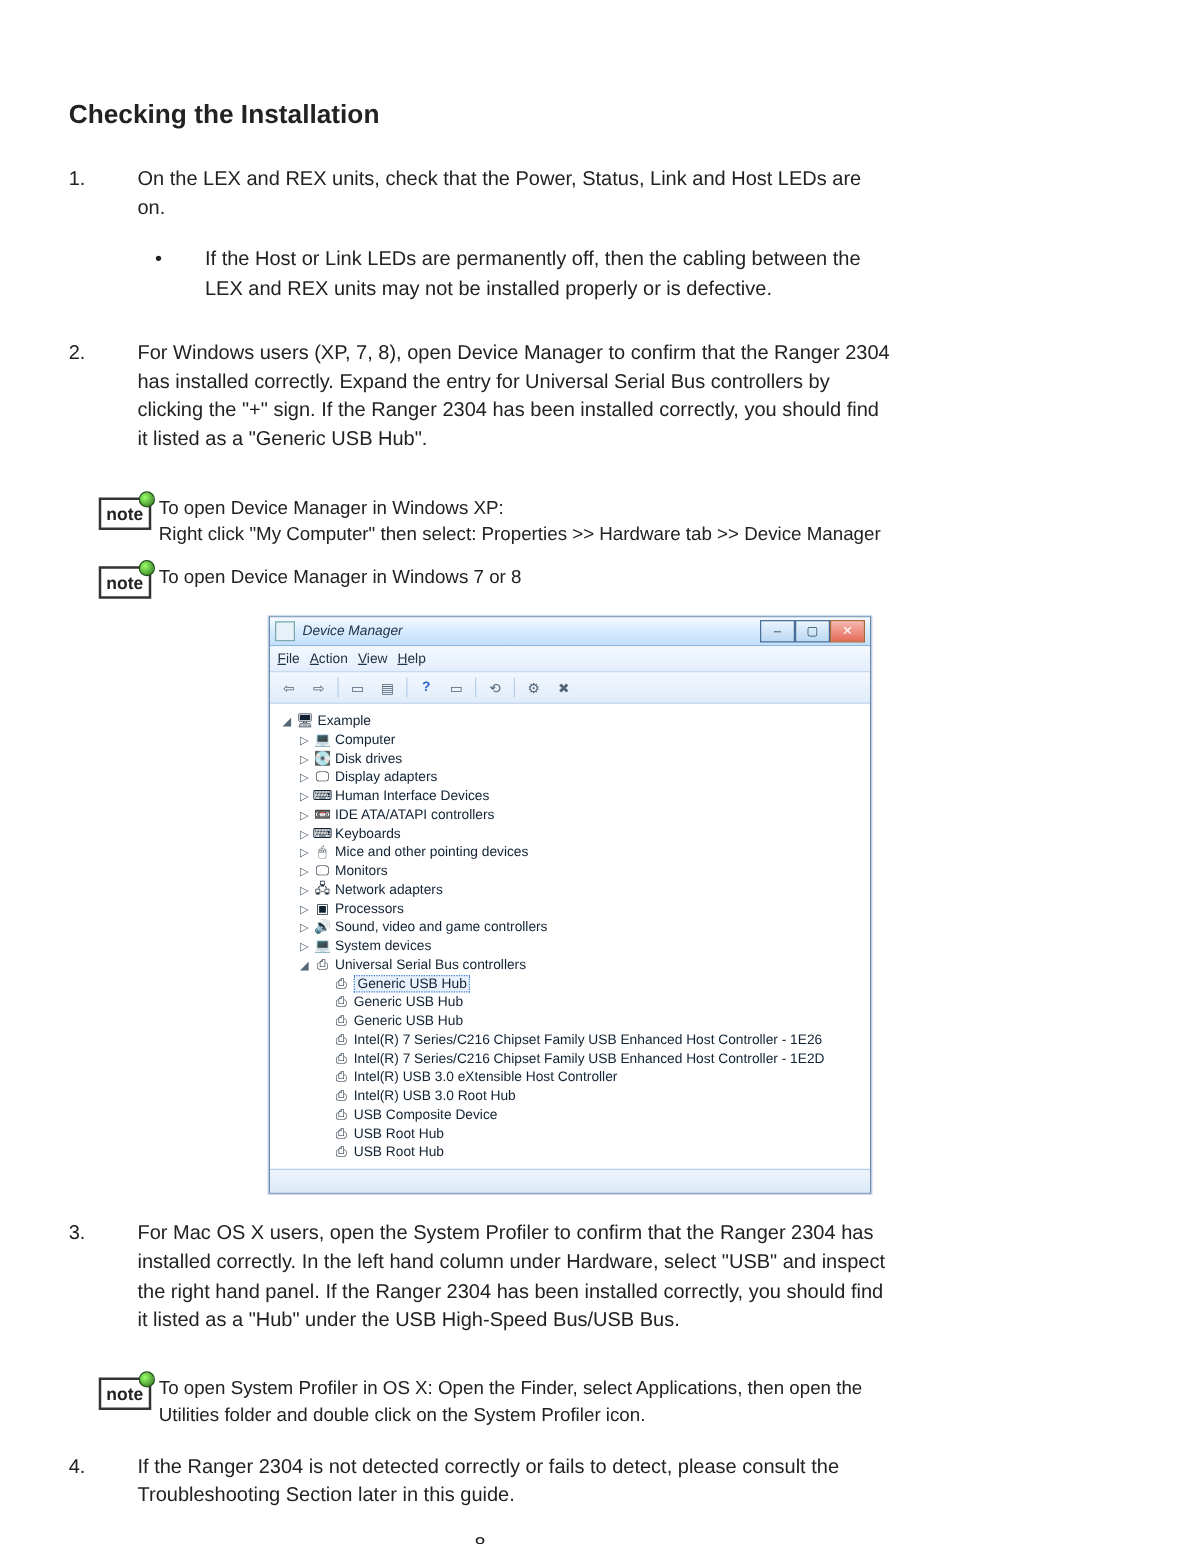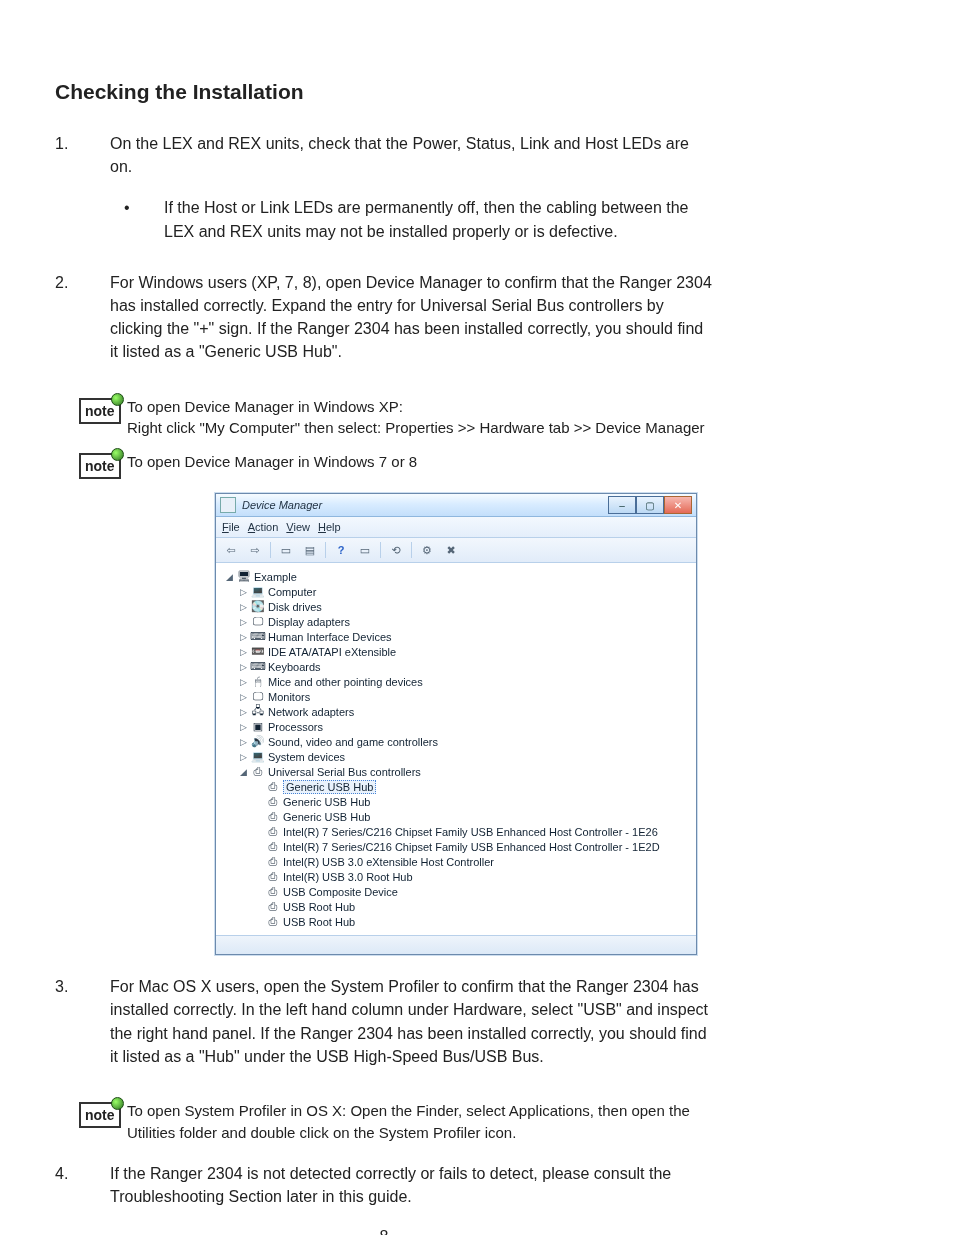--- a/index.html
+++ b/index.html
@@ -146,21 +146,21 @@
     <div class="tree-row">
           <span class="ind" style="width:14px"></span>
           <span class="exp">▷</span>
           <span class="nico">⌨</span>
           <span class="label">Human Interface Devices</span>
         </div>
     <div class="tree-row">
           <span class="ind" style="width:14px"></span>
           <span class="exp">▷</span>
           <span class="nico">📼</span>
-          <span class="label">IDE ATA/ATAPI eXtensible</span>
+          <span class="label">IDE ATA/ATAPI controllers</span>
         </div>
     <div class="tree-row">
           <span class="ind" style="width:14px"></span>
           <span class="exp">▷</span>
           <span class="nico">⌨</span>
           <span class="label">Keyboards</span>
         </div>
     <div class="tree-row">
           <span class="ind" style="width:14px"></span>
           <span class="exp">▷</span>

